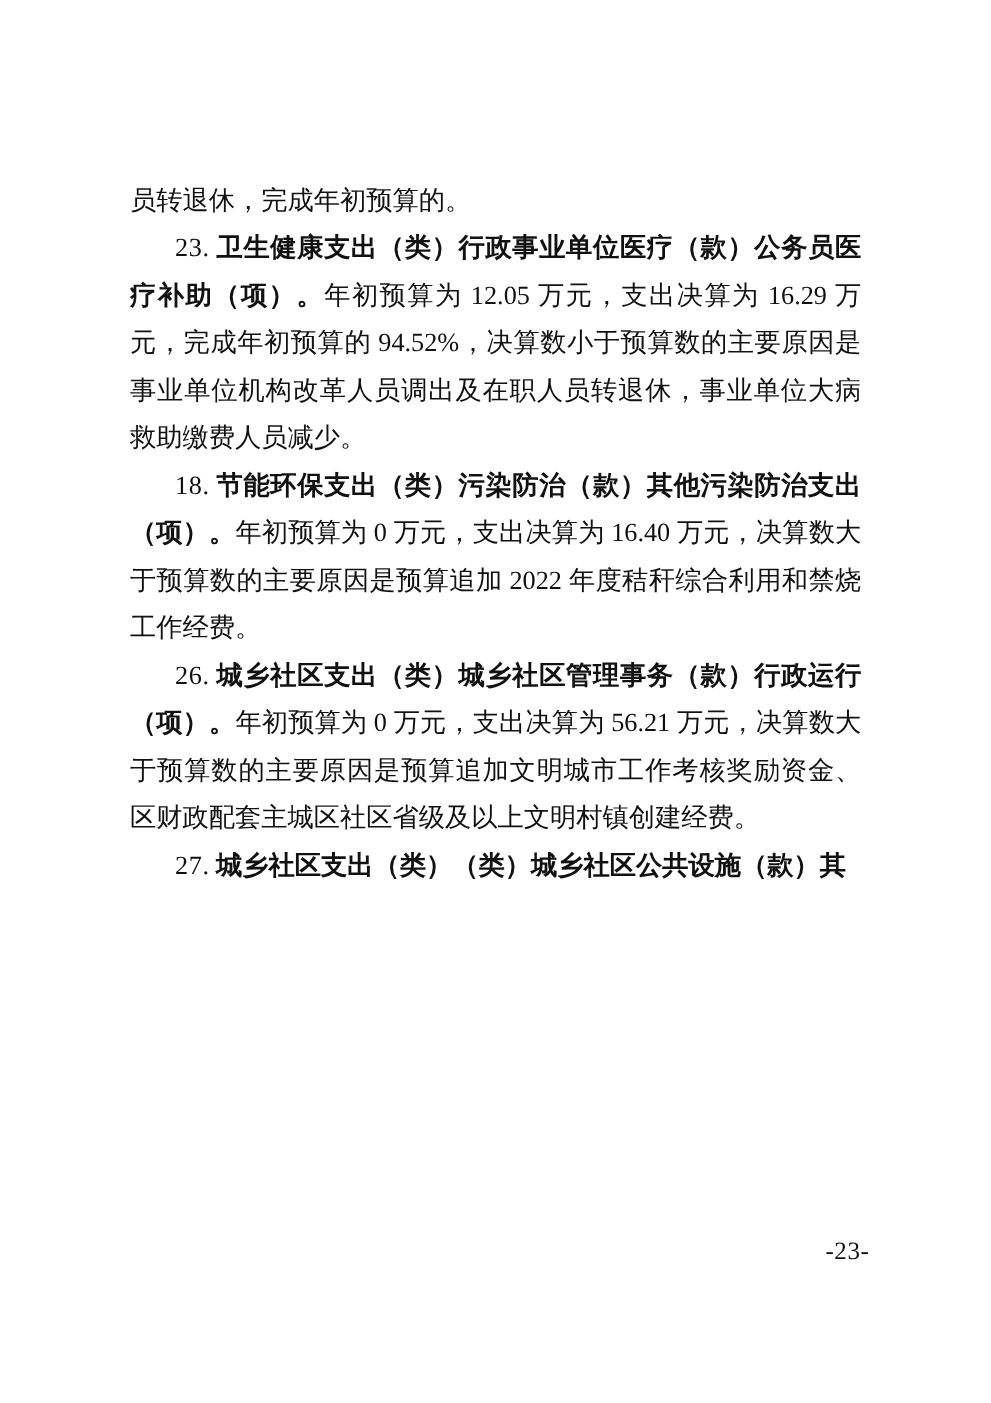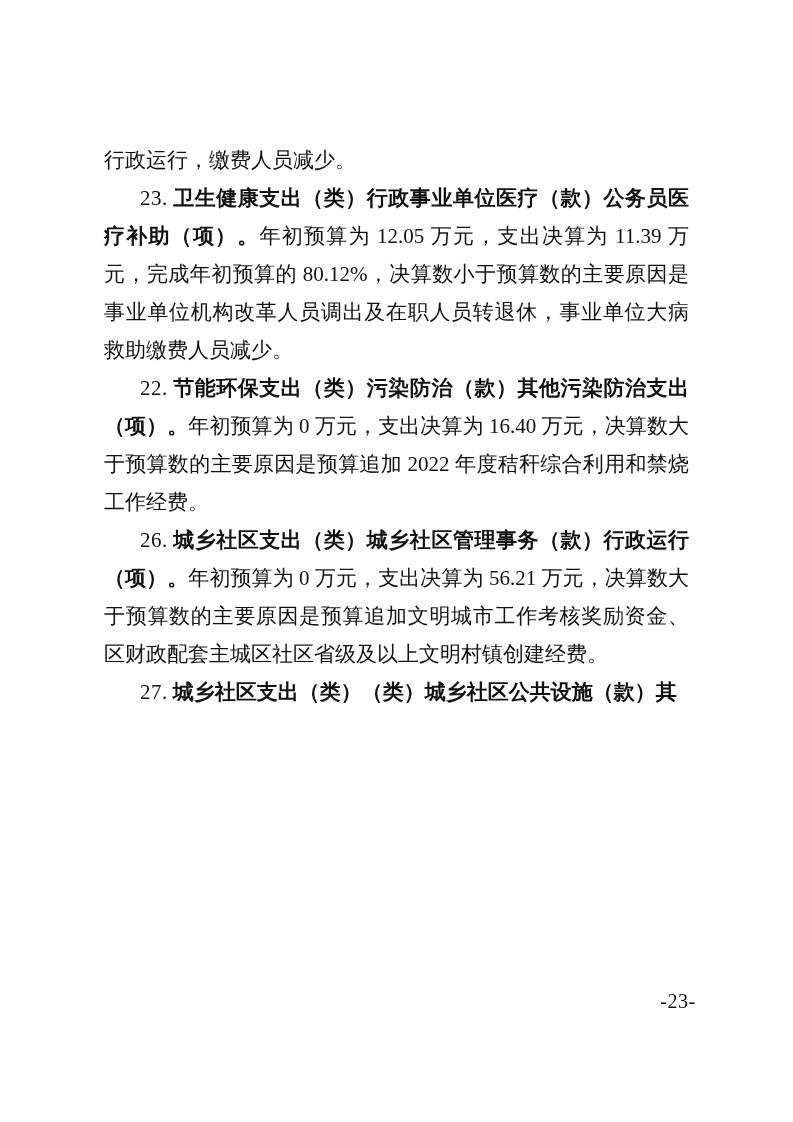--- a/index.html
+++ b/index.html
@@ -64,27 +64,27 @@
     color: #111111;
   }
 </style>
 </head>
 <body>
 
 <div class="page">
 
   <div class="content">
 
-    <p class="para"><span>行政运行，缴费人员减少。</span></p>
+    <p class="para"><span>员转退休，完成年初预算的。</span></p>
 
 
-    <p class="para indent"><span class="num">23.</span><span class="hd">卫生健康支出（类）行政事业单位医疗（款）公务员医疗补助（项）。</span><span class="bodytext">年初预算为 12.05 万元，支出决算为 11.39 万元，完成年初预算的 80.12%，决算数小于预算数的主要原因是事业单位机构改革人员调出及在职人员转退休，事业单位大病救助缴费人员减少。</span></p>
+    <p class="para indent"><span class="num">23.</span><span class="hd">卫生健康支出（类）行政事业单位医疗（款）公务员医疗补助（项）。</span><span class="bodytext">年初预算为 12.05 万元，支出决算为 16.29 万元，完成年初预算的 94.52%，决算数小于预算数的主要原因是事业单位机构改革人员调出及在职人员转退休，事业单位大病救助缴费人员减少。</span></p>
 
 
-    <p class="para indent"><span class="num">22.</span><span class="hd">节能环保支出（类）污染防治（款）其他污染防治支出（项）。</span><span class="bodytext">年初预算为 0 万元，支出决算为 16.40 万元，决算数大于预算数的主要原因是预算追加 2022 年度秸秆综合利用和禁烧工作经费。</span></p>
+    <p class="para indent"><span class="num">18.</span><span class="hd">节能环保支出（类）污染防治（款）其他污染防治支出（项）。</span><span class="bodytext">年初预算为 0 万元，支出决算为 16.40 万元，决算数大于预算数的主要原因是预算追加 2022 年度秸秆综合利用和禁烧工作经费。</span></p>
 
     <p class="para indent"><span class="num">26.</span><span class="hd">城乡社区支出（类）城乡社区管理事务（款）行政运行（项）。</span><span class="bodytext">年初预算为 0 万元，支出决算为 56.21 万元，决算数大于预算数的主要原因是预算追加文明城市工作考核奖励资金、区财政配套主城区社区省级及以上文明村镇创建经费。</span></p>
 
     <p class="para indent"><span class="num">27.</span><span class="hd">城乡社区支出（类）（类）城乡社区公共设施（款）其</span><span class="bodytext"></span></p>
 
   </div>
 
   <div class="page-number">-23-</div>
 
 </div>

